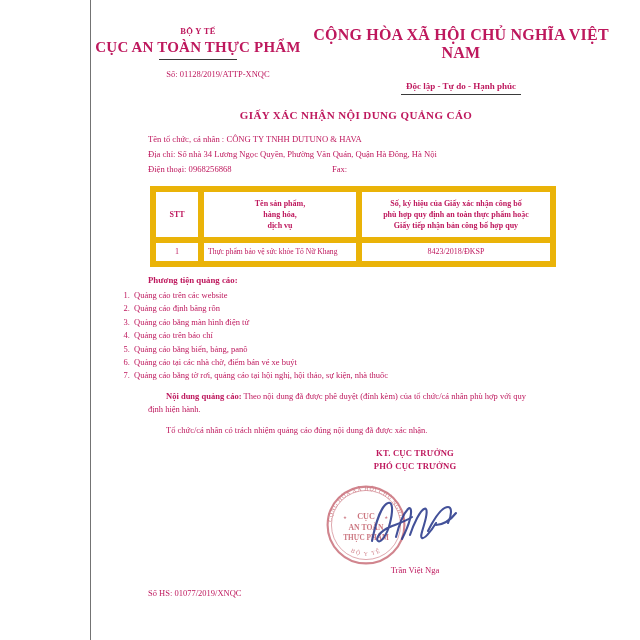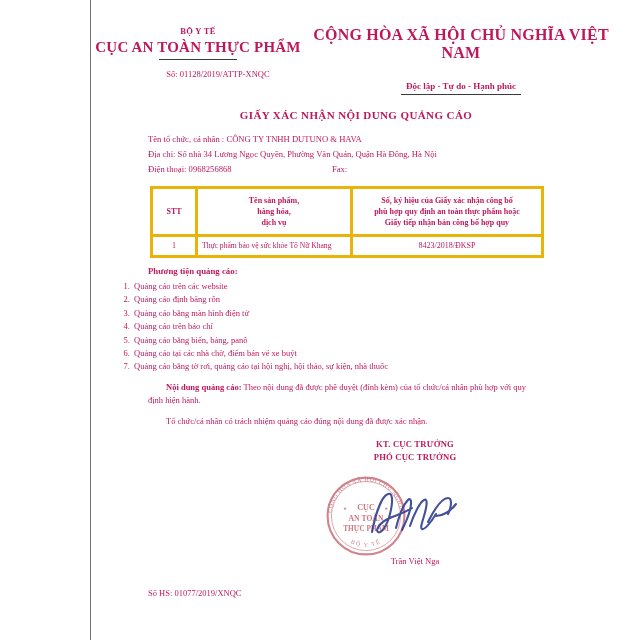--- a/index.html
+++ b/index.html
@@ -113,21 +113,21 @@
   }
 
   
   table.product {
     border-collapse: collapse;
     margin: 9px 0 0 58px;
     width: 362px;
     table-layout: fixed;
   }
   table.product td {
-    border: 3px solid #eab308;
+    border: 6px solid #eab308;
     vertical-align: middle;
   }
   .c-stt { width: 36px; text-align: center; }
   .c-name { width: 146px; }
   .c-code { width: 180px; text-align: center; }
   .th {
     font-weight: bold;
     font-size: 8px;
     text-align: center;
     line-height: 11px;

